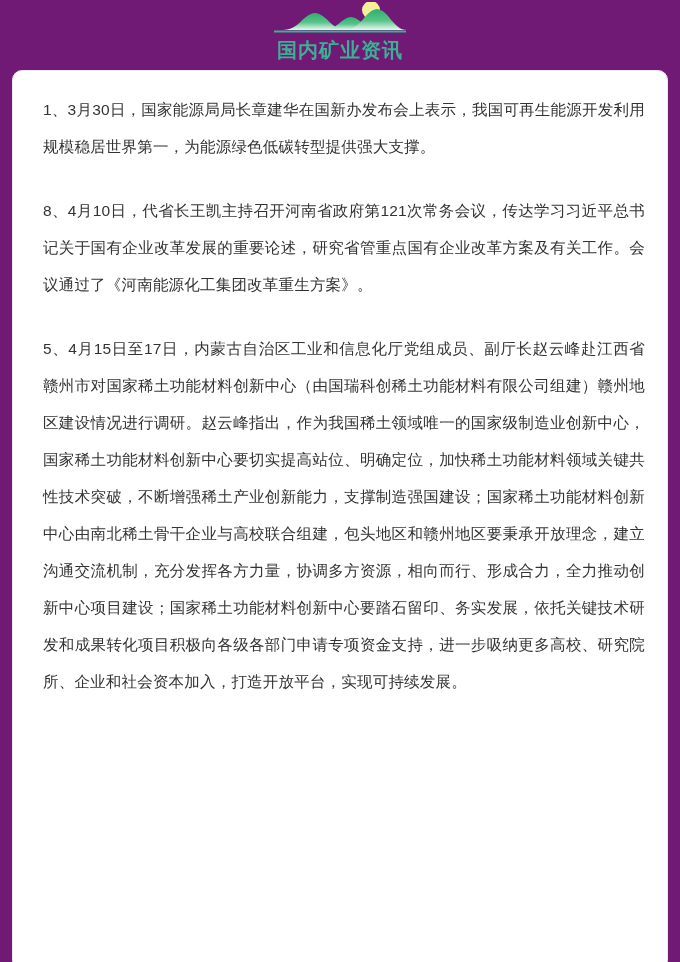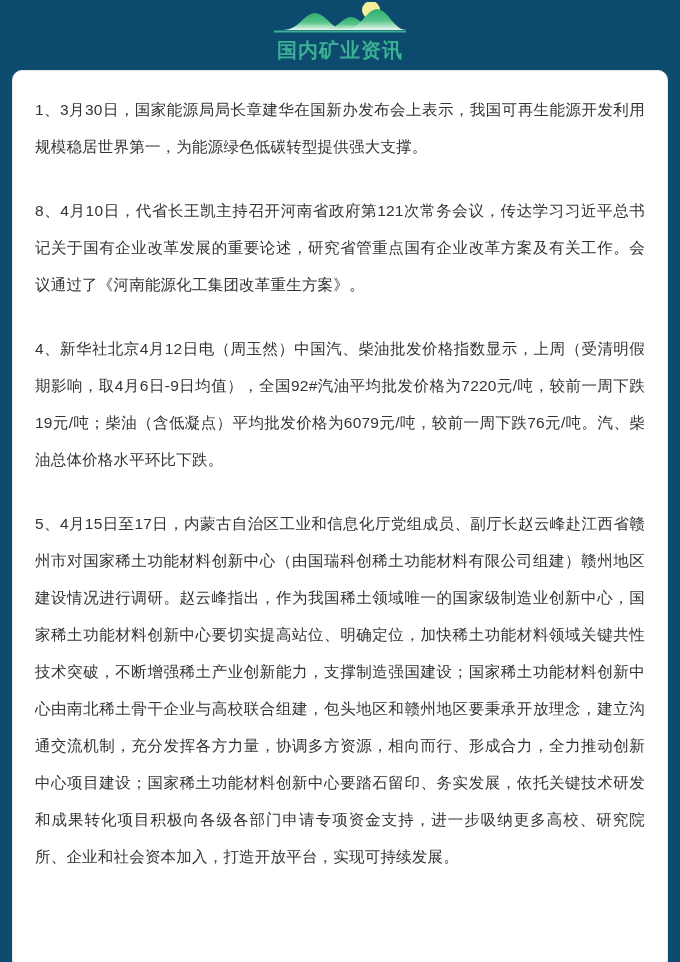--- a/index.html
+++ b/index.html
@@ -11,21 +11,21 @@
     height: 962px;
     background: #ffffff;
     font-family: "Liberation Sans", "DejaVu Sans", sans-serif;
     overflow: hidden;
   }
   .page {
     position: relative;
     width: 680px;
     height: 962px;
     box-sizing: border-box;
-    background: #0c4a6e;
+    background: #701a75;
     overflow: hidden;
   }
 
   
   .header {
     width: 100%;
     padding-top: 2px;
     display: flex;
     flex-direction: column;
     align-items: center;
@@ -65,21 +65,21 @@
     border-radius: 10px;
     padding: 20px 22px 0 22px;
     overflow: hidden;
   }
   .news-list {
     margin: 0;
     padding: 0;
     list-style: none;
   }
   .news-item {
-    margin: 0 0 27px 0;
+    margin: 0 0 27px 8px;
     padding: 0;
     font-size: 15.5px;
     line-height: 37px;
     color: #333333;
     text-align: justify;
     text-justify: inter-ideograph;
     letter-spacing: 0.2px;
     font-family: "Liberation Sans", "DejaVu Sans", sans-serif;
   }
   .news-item:last-child {
@@ -108,19 +108,18 @@
         <rect x="9" y="28.5" width="132" height="2" fill="#3bb094"></rect>
       </svg>
     </div>
     <div class="site-title">国内矿业资讯</div>
   </div>
 
   <div class="card">
     <ul class="news-list">
       <li class="news-item">1、3月30日，国家能源局局长章建华在国新办发布会上表示，我国可再生能源开发利用规模稳居世界第一，为能源绿色低碳转型提供强大支撑。</li>
       <li class="news-item">8、4月10日，代省长王凯主持召开河南省政府第121次常务会议，传达学习习近平总书记关于国有企业改革发展的重要论述，研究省管重点国有企业改革方案及有关工作。会议通过了《河南能源化工集团改革重生方案》。</li>
-      <li class="news-item">4、新华社北京4月12日电（周玉然）中国汽、柴油批发价格指数显示，上周（受清明假期影响，取4月6日-9日均值），全国92#汽油平均批发价格为7220元/吨，较前一周下跌19元/吨；柴油（含低凝点）平均批发价格为6079元/吨，较前一周下跌76元/吨。汽、柴油总体价格水平环比下跌。</li>
       <li class="news-item">5、4月15日至17日，内蒙古自治区工业和信息化厅党组成员、副厅长赵云峰赴江西省赣州市对国家稀土功能材料创新中心（由国瑞科创稀土功能材料有限公司组建）赣州地区建设情况进行调研。赵云峰指出，作为我国稀土领域唯一的国家级制造业创新中心，国家稀土功能材料创新中心要切实提高站位、明确定位，加快稀土功能材料领域关键共性技术突破，不断增强稀土产业创新能力，支撑制造强国建设；国家稀土功能材料创新中心由南北稀土骨干企业与高校联合组建，包头地区和赣州地区要秉承开放理念，建立沟通交流机制，充分发挥各方力量，协调多方资源，相向而行、形成合力，全力推动创新中心项目建设；国家稀土功能材料创新中心要踏石留印、务实发展，依托关键技术研发和成果转化项目积极向各级各部门申请专项资金支持，进一步吸纳更多高校、研究院所、企业和社会资本加入，打造开放平台，实现可持续发展。</li>
 
     </ul>
   </div>
 
 </div>
 
 </body></html>

